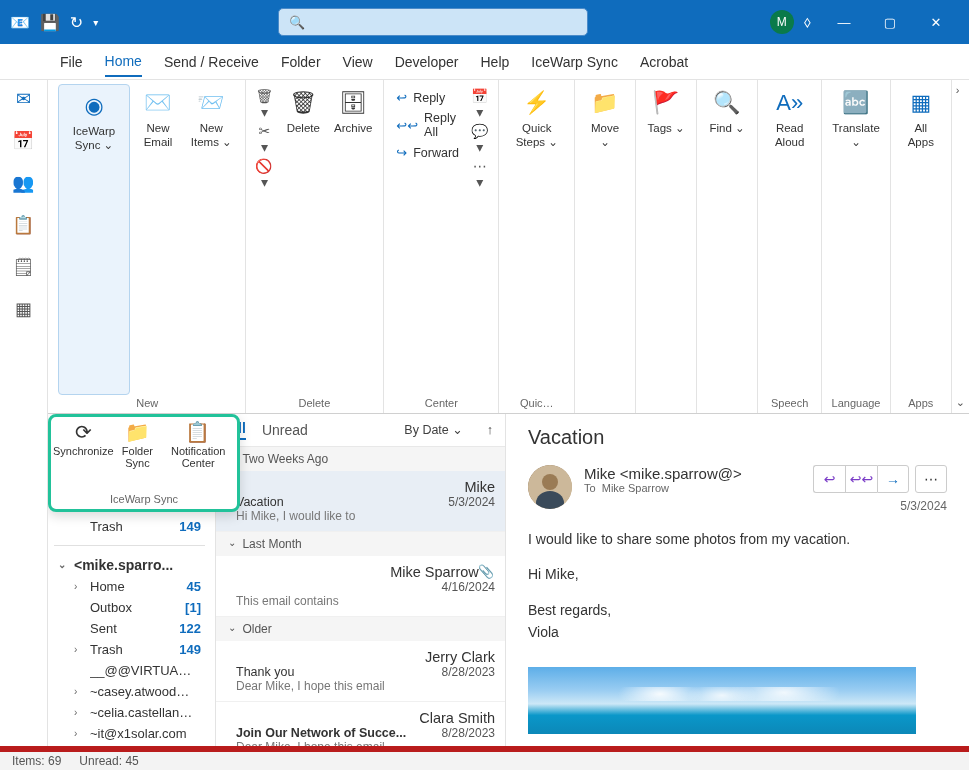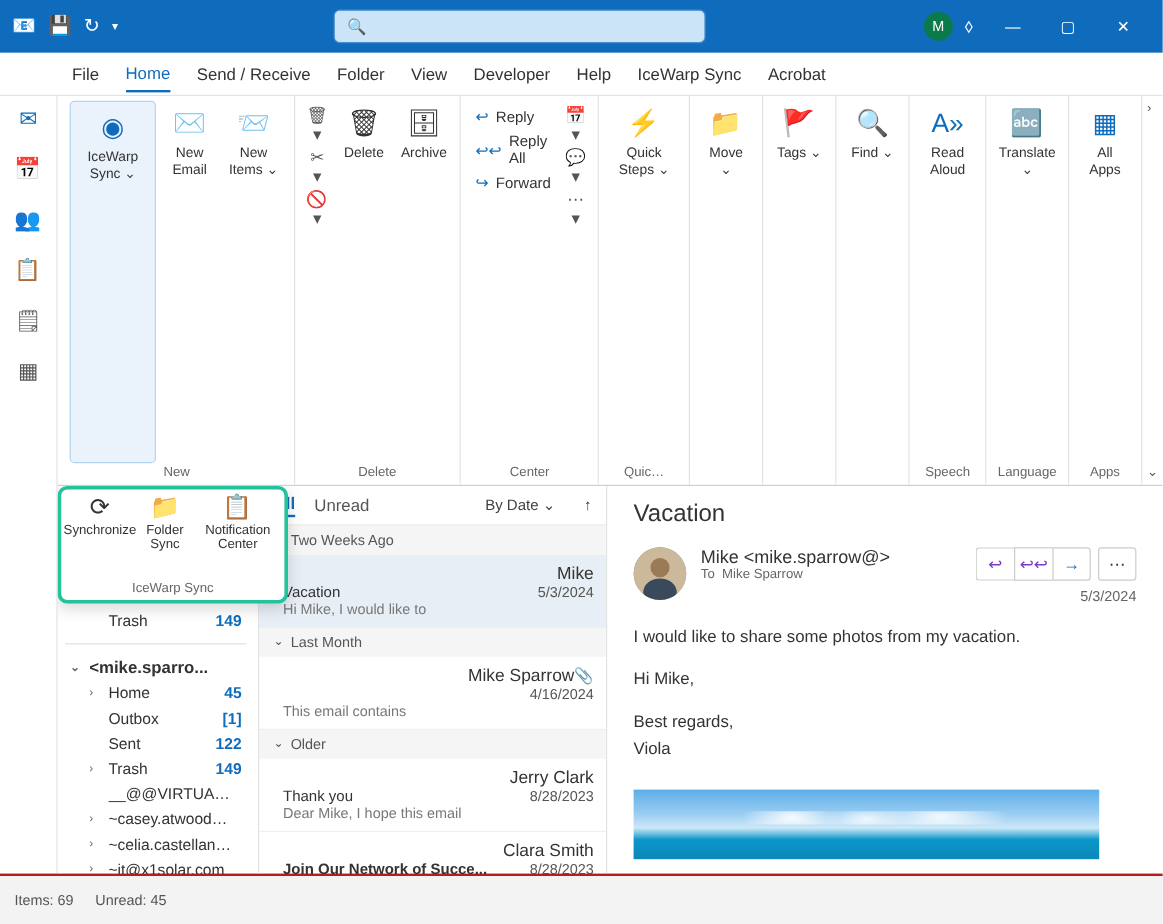--- a/index.html
+++ b/index.html
@@ -94,21 +94,21 @@
 .msg-header .abtn.pjoin2 { border-radius: 0; border-right: none; }
 .msg-header .abtn.pjoin3 { border-radius: 0 3px 3px 0; }
 .grp { display: flex; }
 .msg-header .date2 { font-size: 12px; color: #666; text-align: right; padding-top: 6px; }
 .body-text { margin-top: 16px; font-size: 14px; line-height: 1.55; }
 .body-text p { margin-bottom: 14px; }
 .vacation-img { width: 388px; height: 232px; background: linear-gradient(to bottom, #5daee8 0%, #9acdf2 35%, #cde8f7 55%, #0a97c9 72%, #0c88b8 100%); position: relative; margin-top: 10px; }
 .vacation-img::before { content: ""; position: absolute; top: 30%; left: 10%; width: 80%; height: 20%; background: radial-gradient(ellipse 60px 25px at 30% 50%, rgba(255,255,255,0.9), transparent 70%), radial-gradient(ellipse 80px 30px at 70% 40%, rgba(255,255,255,0.85), transparent 70%), radial-gradient(ellipse 50px 20px at 50% 60%, rgba(255,255,255,0.8), transparent 70%); }
 
 
-.statusbar { height: 42px; background: #f3f3f3; border-top: 2px solid #b91c1c; display: flex; align-items: center; padding: 0 12px; font-size: 12px; color: #555; gap: 18px; }
+.statusbar { height: 24px; background: #f3f3f3; border-top: 6px solid #b91c1c; display: flex; align-items: center; padding: 0 12px; font-size: 12px; color: #555; gap: 18px; }
 .statusbar .right { margin-left: auto; display: flex; align-items: center; gap: 10px; }
 .zoom-slider { width: 90px; height: 4px; background: #999; position: relative; border-radius: 2px; }
 .zoom-slider::before { content:""; position: absolute; left: 50%; top: -4px; width: 8px; height: 12px; background: #666; border-radius: 2px; transform: translateX(-50%); }
 </style>
 </head>
 <body>
 
 <div class="titlebar">
   <div class="left-icons">
     <span>📧</span>

